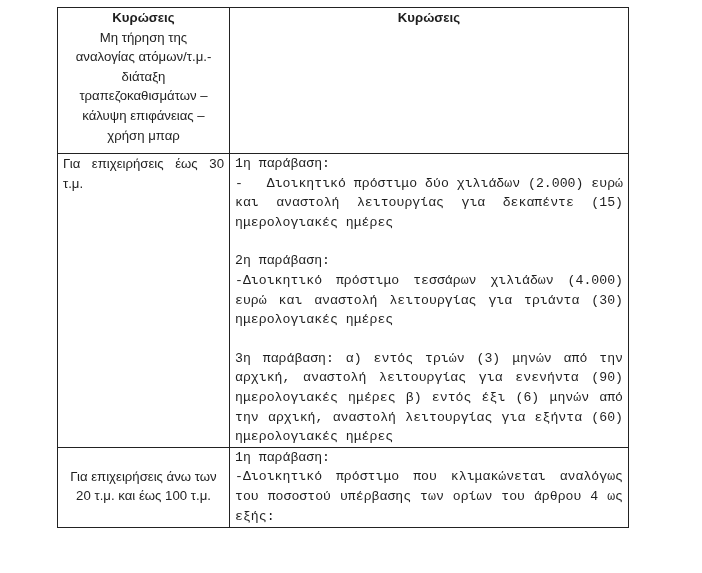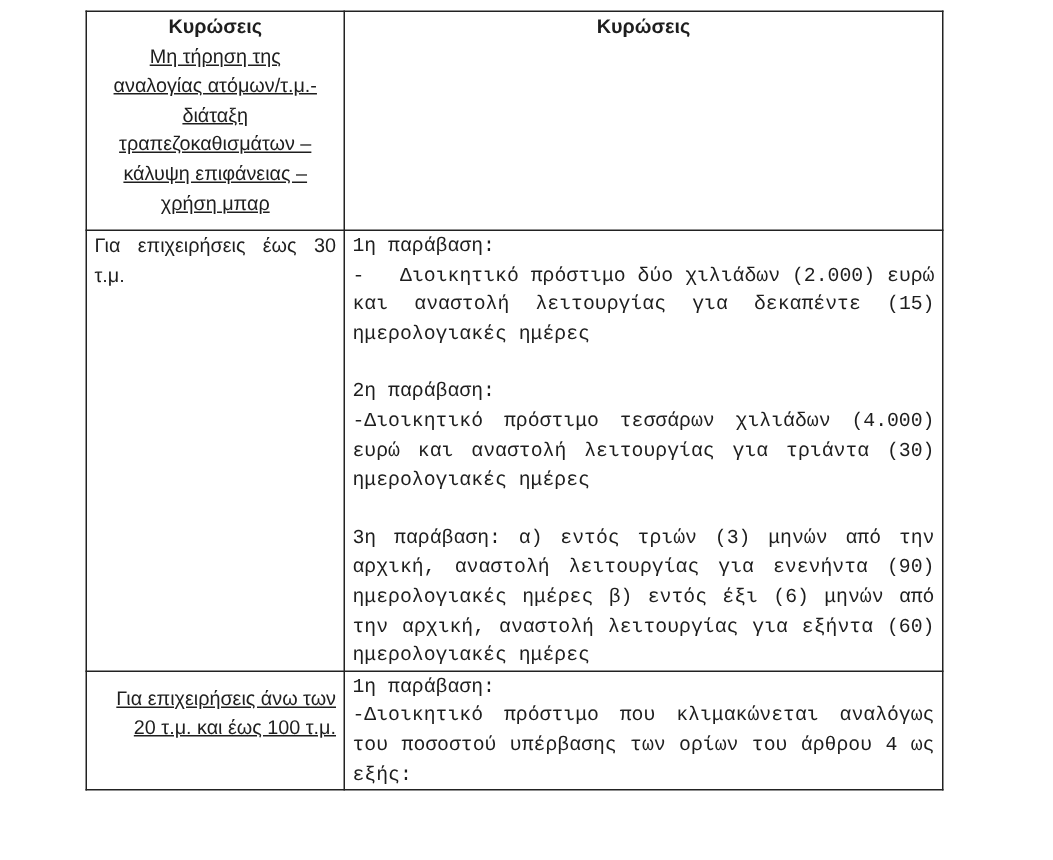--- a/index.html
+++ b/index.html
@@ -44,21 +44,20 @@
       height: 145px;
       padding-top: 1px;
     }
     th.hdr-left .title {
       display: block;
       font-weight: bold;
     }
     th.hdr-left .desc {
       display: block;
       padding: 0 6px;
-      text-decoration: underline;
     }
     th.hdr-right {
       text-align: center;
       font-weight: bold;
       padding-top: 20px;
       margin-top: 43px;
     }
     td.cat {
       text-align: justify;
       padding-top: 3px;
@@ -73,21 +72,21 @@
     }
     .offense + .offense {
       margin-top: 19px;
     }
     .offense p {
       margin: 0;
       text-align: justify;
     }
     tr.row1 td { height: 270px; }
     tr.row2 td { height: 60px; }
-    td.cat.row2cell { text-align: right; padding-top: 8px; text-decoration: underline; }
+    td.cat.row2cell { text-align: center; padding-top: 19px; }
   </style>
 </head>
 <body>
 
 <div class="page">
   <table class="penalties">
     <colgroup>
       <col class="c1">
       <col class="c2">
     </colgroup>

